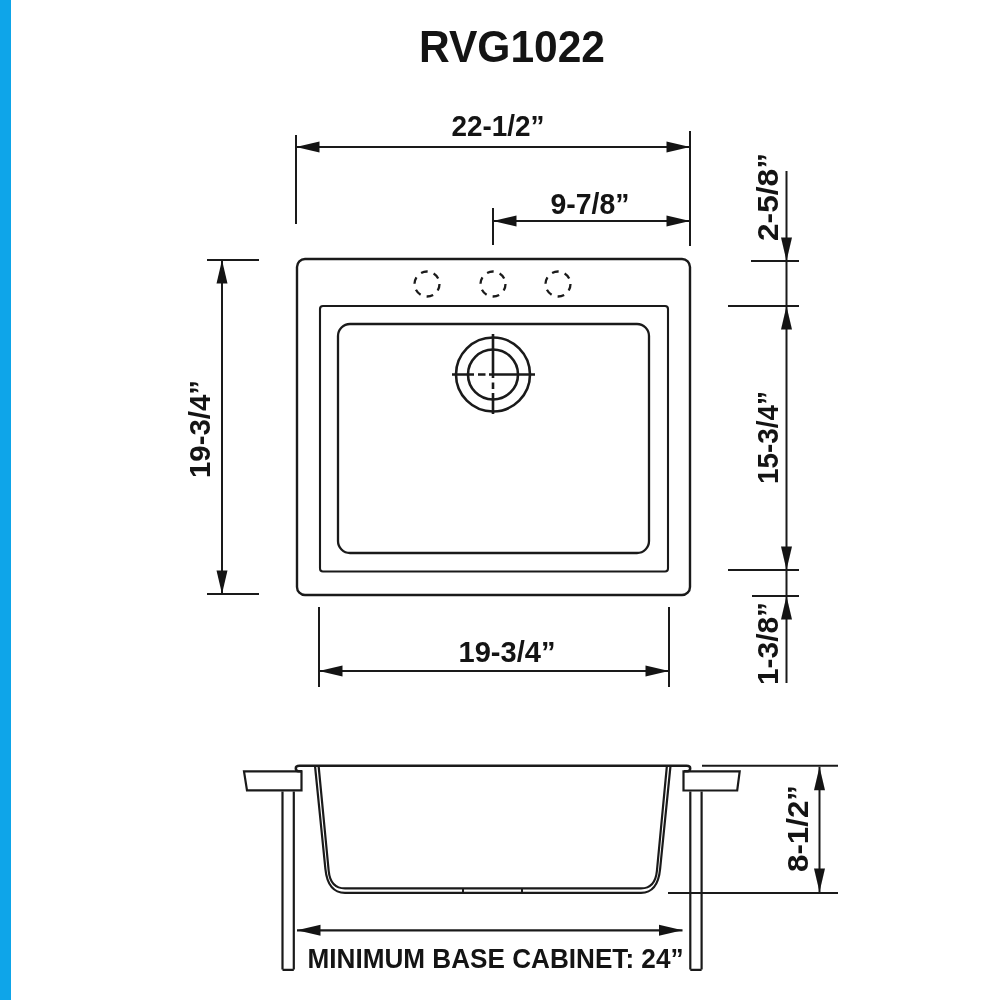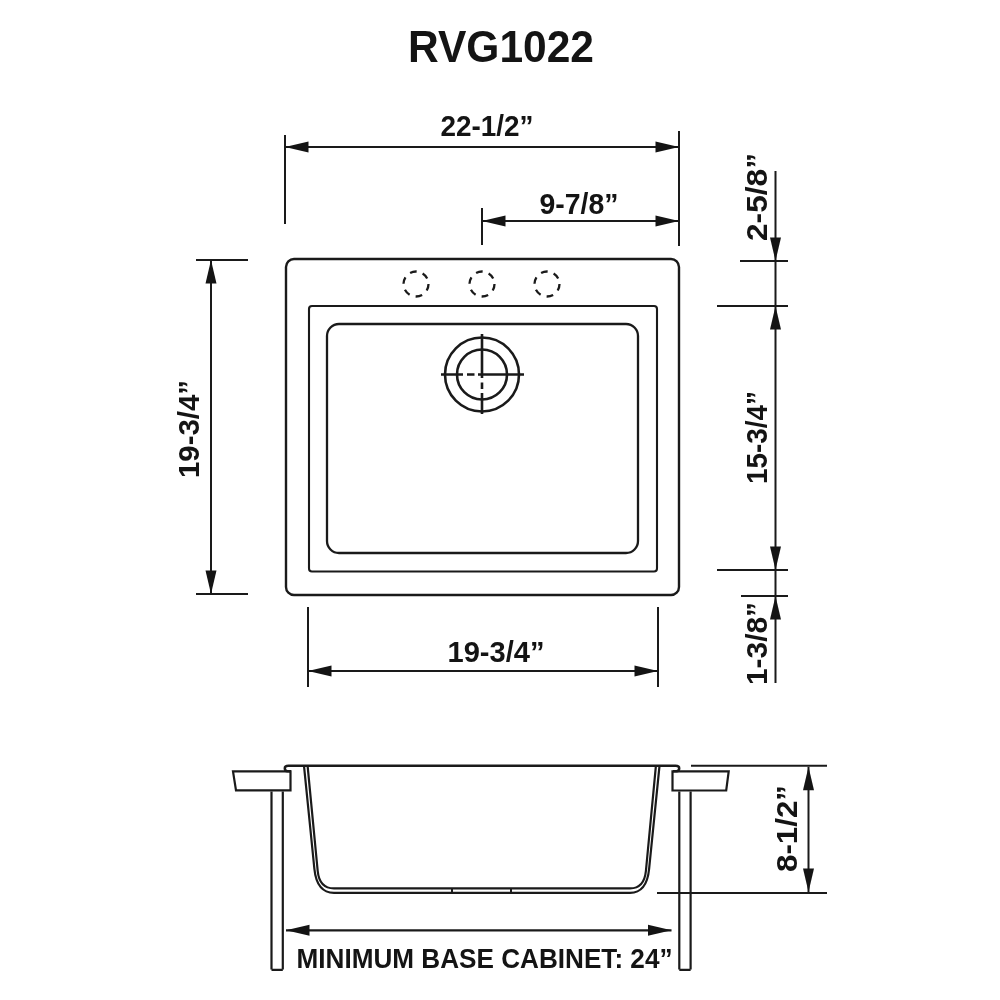--- a/index.html
+++ b/index.html
@@ -1,16 +1,16 @@
 <!DOCTYPE html>
 <html><head>
 <meta charset="utf-8">
 <style>
   html,body{margin:0;padding:0;background:#ffffff;}
-  #page{width:962px;height:1000px;position:relative;background:#0ea5e9;overflow:hidden;}
+  #page{width:962px;height:1000px;position:relative;background:#0ea5e9;overflow:hidden;padding-left:11px;}
   svg{display:block;}
   text{font-family:"Liberation Sans",sans-serif;font-weight:bold;fill:#141414;}
 </style>
 </head>
 <body>
 <div id="page">
 <svg width="1000" height="1000" viewBox="0 0 1000 1000">
   <rect x="0" y="0" width="1000" height="1000" fill="#ffffff"></rect>
 
   <text x="501" y="61.5" font-size="45" text-anchor="middle" textLength="186" lengthAdjust="spacingAndGlyphs">RVG1022</text>

